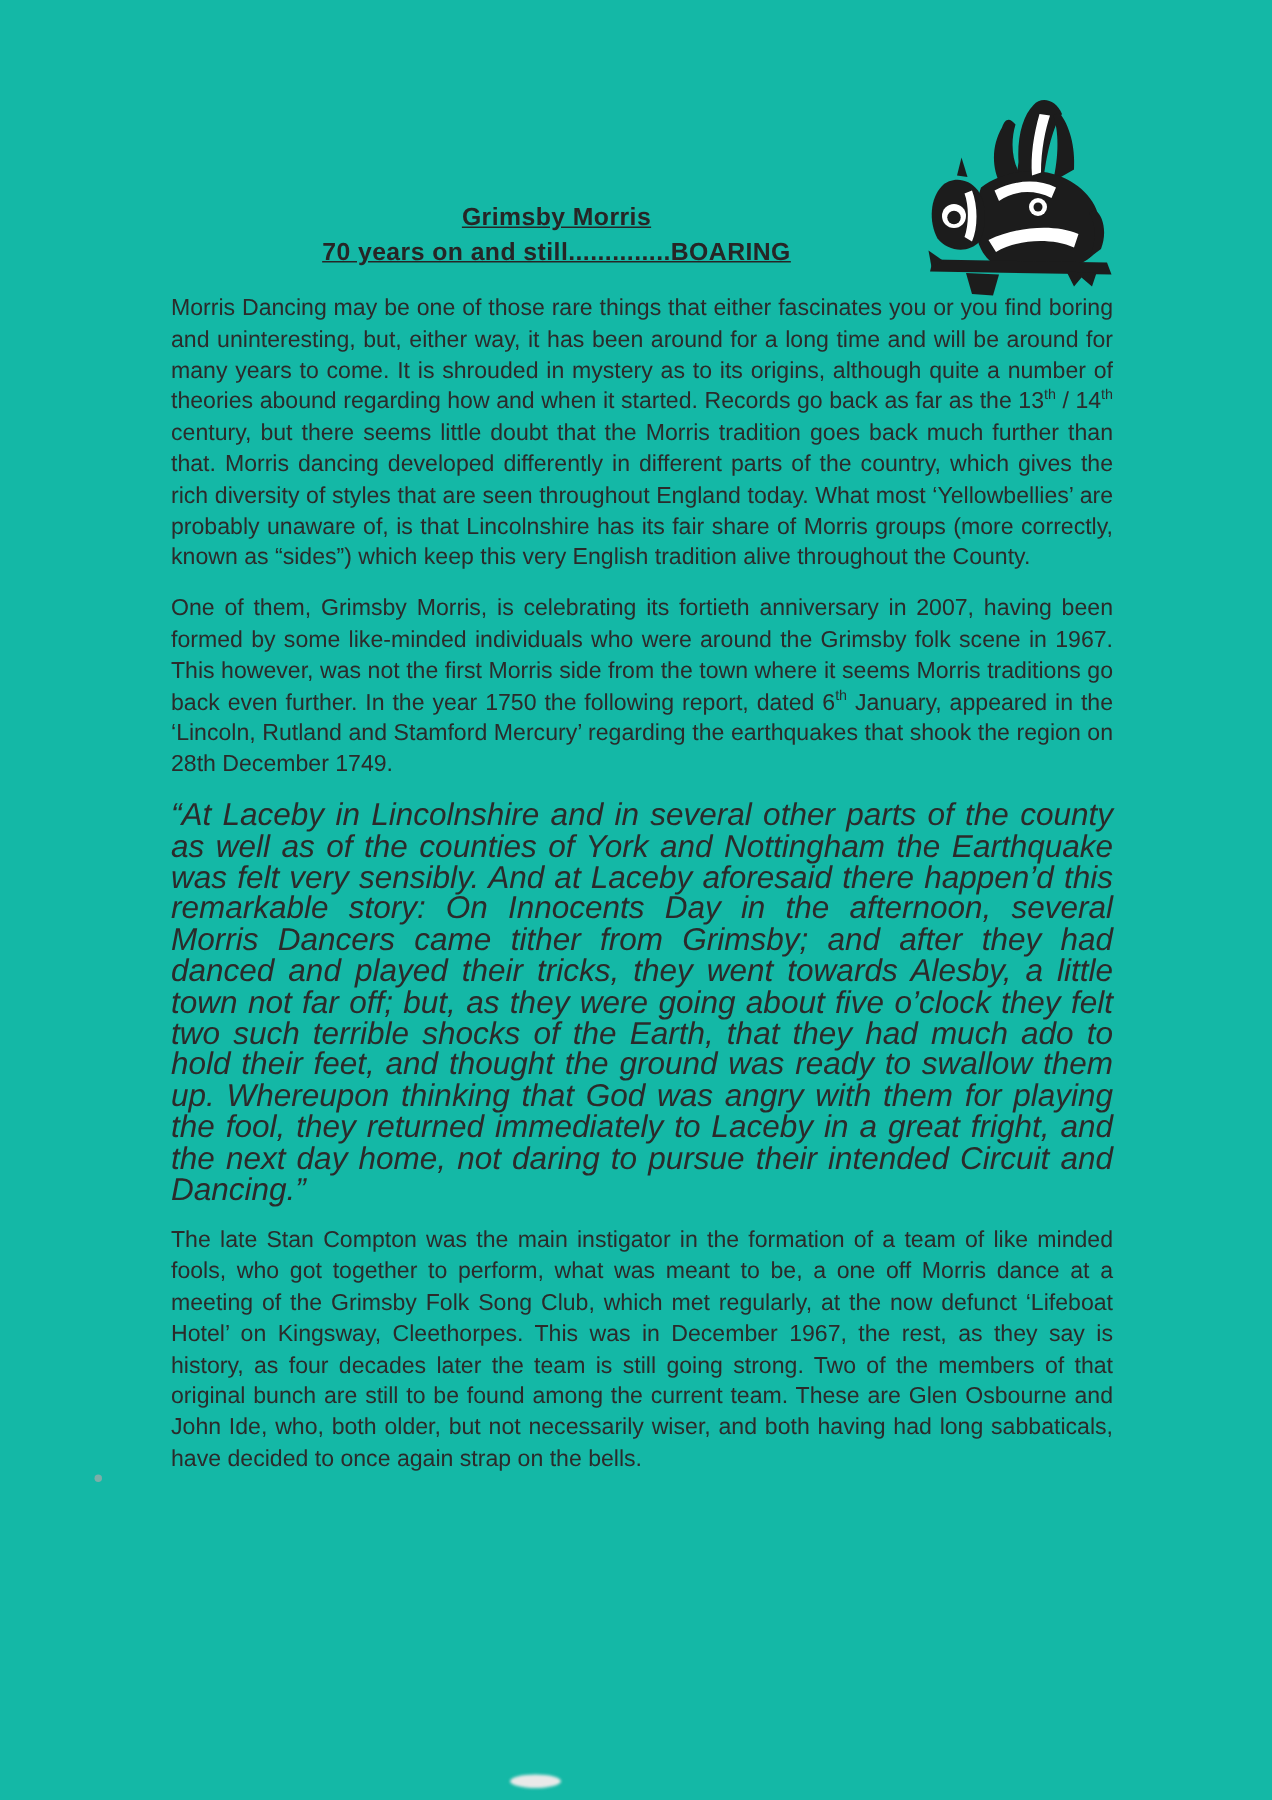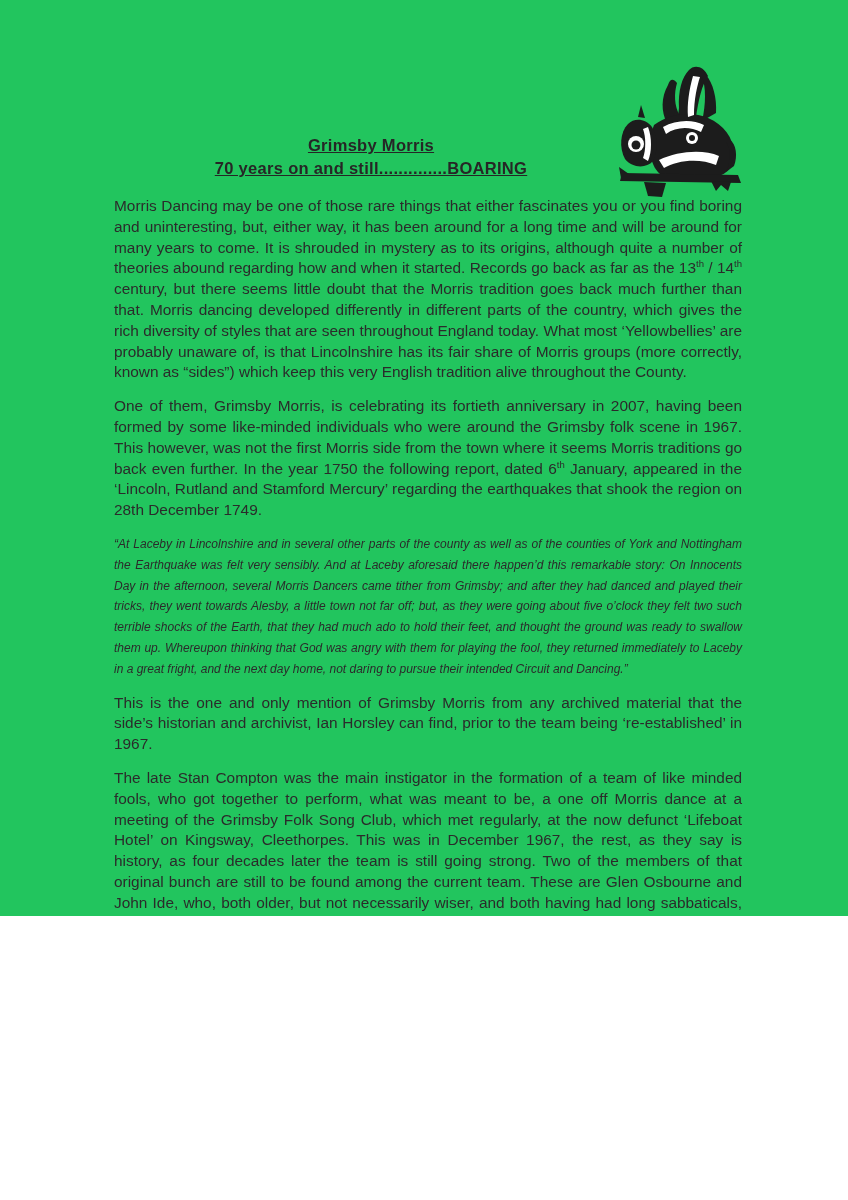--- a/index.html
+++ b/index.html
@@ -3,22 +3,22 @@
 <meta charset="utf-8">
 <style>
   html, body {
     margin: 0;
     padding: 0;
     background: #ffffff;
   }
   .page {
     position: relative;
     width: 848px;
-    height: 916px;
-    background: #22c55e;
+    height: 1200px;
+    background: #14b8a6;
     font-family: "Liberation Sans", sans-serif;
     color: #2b2b2b;
     overflow: hidden;
     text-decoration: underline;
   }
   .title-block {
     position: absolute;
     top: 134px;
     left: 0;
     width: 742px;
@@ -40,21 +40,21 @@
     font-size: 15.4px;
     line-height: 20.8px;
     text-align: justify;
     color: #2b2b2b;
   }
   .body-text p {
     margin: 0 0 13px 0;
   }
   .body-text p.quote {
     font-style: italic;
-    font-size: 12px;
+    font-size: 21px;
   }
   sup {
     font-size: 0.62em;
     line-height: 0;
     vertical-align: super;
   }
   .boar {
     position: absolute;
     top: 63px;
     left: 618px;
@@ -134,20 +134,19 @@
 
   <div class="title-block">
     <div class="tline">Grimsby Morris</div>
     <div class="tline">70 years on and still..............BOARING</div>
   </div>
 
   <div class="body-text">
     <p>Morris Dancing may be one of those rare things that either fascinates you or you find boring and uninteresting, but, either way, it has been around for a long time and will be around for many years to come. It is shrouded in mystery as to its origins, although quite a number of theories abound regarding how and when it started. Records go back as far as the 13<sup>th</sup> / 14<sup>th</sup> century, but there seems little doubt that the Morris tradition goes back much further than that. Morris dancing developed differently in different parts of the country, which gives the rich diversity of styles that are seen throughout England today. What most ‘Yellowbellies’ are probably unaware of, is that Lincolnshire has its fair share of Morris groups (more correctly, known as “sides”) which keep this very English tradition alive throughout the County.</p>
     <p>One of them, Grimsby Morris, is celebrating its fortieth anniversary in 2007, having been formed by some like-minded individuals who were around the Grimsby folk scene in 1967. This however, was not the first Morris side from the town where it seems Morris traditions go back even further. In the year 1750 the following report, dated 6<sup>th</sup> January, appeared in the ‘Lincoln, Rutland and Stamford Mercury’ regarding the earthquakes that shook the region on 28th December 1749.</p>
     <p class="quote">“At Laceby in Lincolnshire and in several other parts of the county as well as of the counties of York and Nottingham the Earthquake was felt very sensibly. And at Laceby aforesaid there happen’d this remarkable story: On Innocents Day in the afternoon, several Morris Dancers came tither from Grimsby; and after they had danced and played their tricks, they went towards Alesby, a little town not far off; but, as they were going about five o’clock they felt two such terrible shocks of the Earth, that they had much ado to hold their feet, and thought the ground was ready to swallow them up. Whereupon thinking that God was angry with them for playing the fool, they returned immediately to Laceby in a great fright, and the next day home, not daring to pursue their intended Circuit and Dancing.”</p>
-    <p>This is the one and only mention of Grimsby Morris from any archived material that the side’s historian and archivist, Ian Horsley can find, prior to the team being ‘re-established’ in 1967.</p>
     <p>The late Stan Compton was the main instigator in the formation of a team of like minded fools, who got together to perform, what was meant to be, a one off Morris dance at a meeting of the Grimsby Folk Song Club, which met regularly, at the now defunct ‘Lifeboat Hotel’ on Kingsway, Cleethorpes. This was in December 1967, the rest, as they say is history, as four decades later the team is still going strong. Two of the members of that original bunch are still to be found among the current team. These are Glen Osbourne and John Ide, who, both older, but not necessarily wiser, and both having had long sabbaticals, have decided to once again strap on the bells.</p>
   </div>
 
   <div class="artifact-dot"></div>
   <div class="artifact-smudge"></div>
 
 </div>
 
 </body></html>

